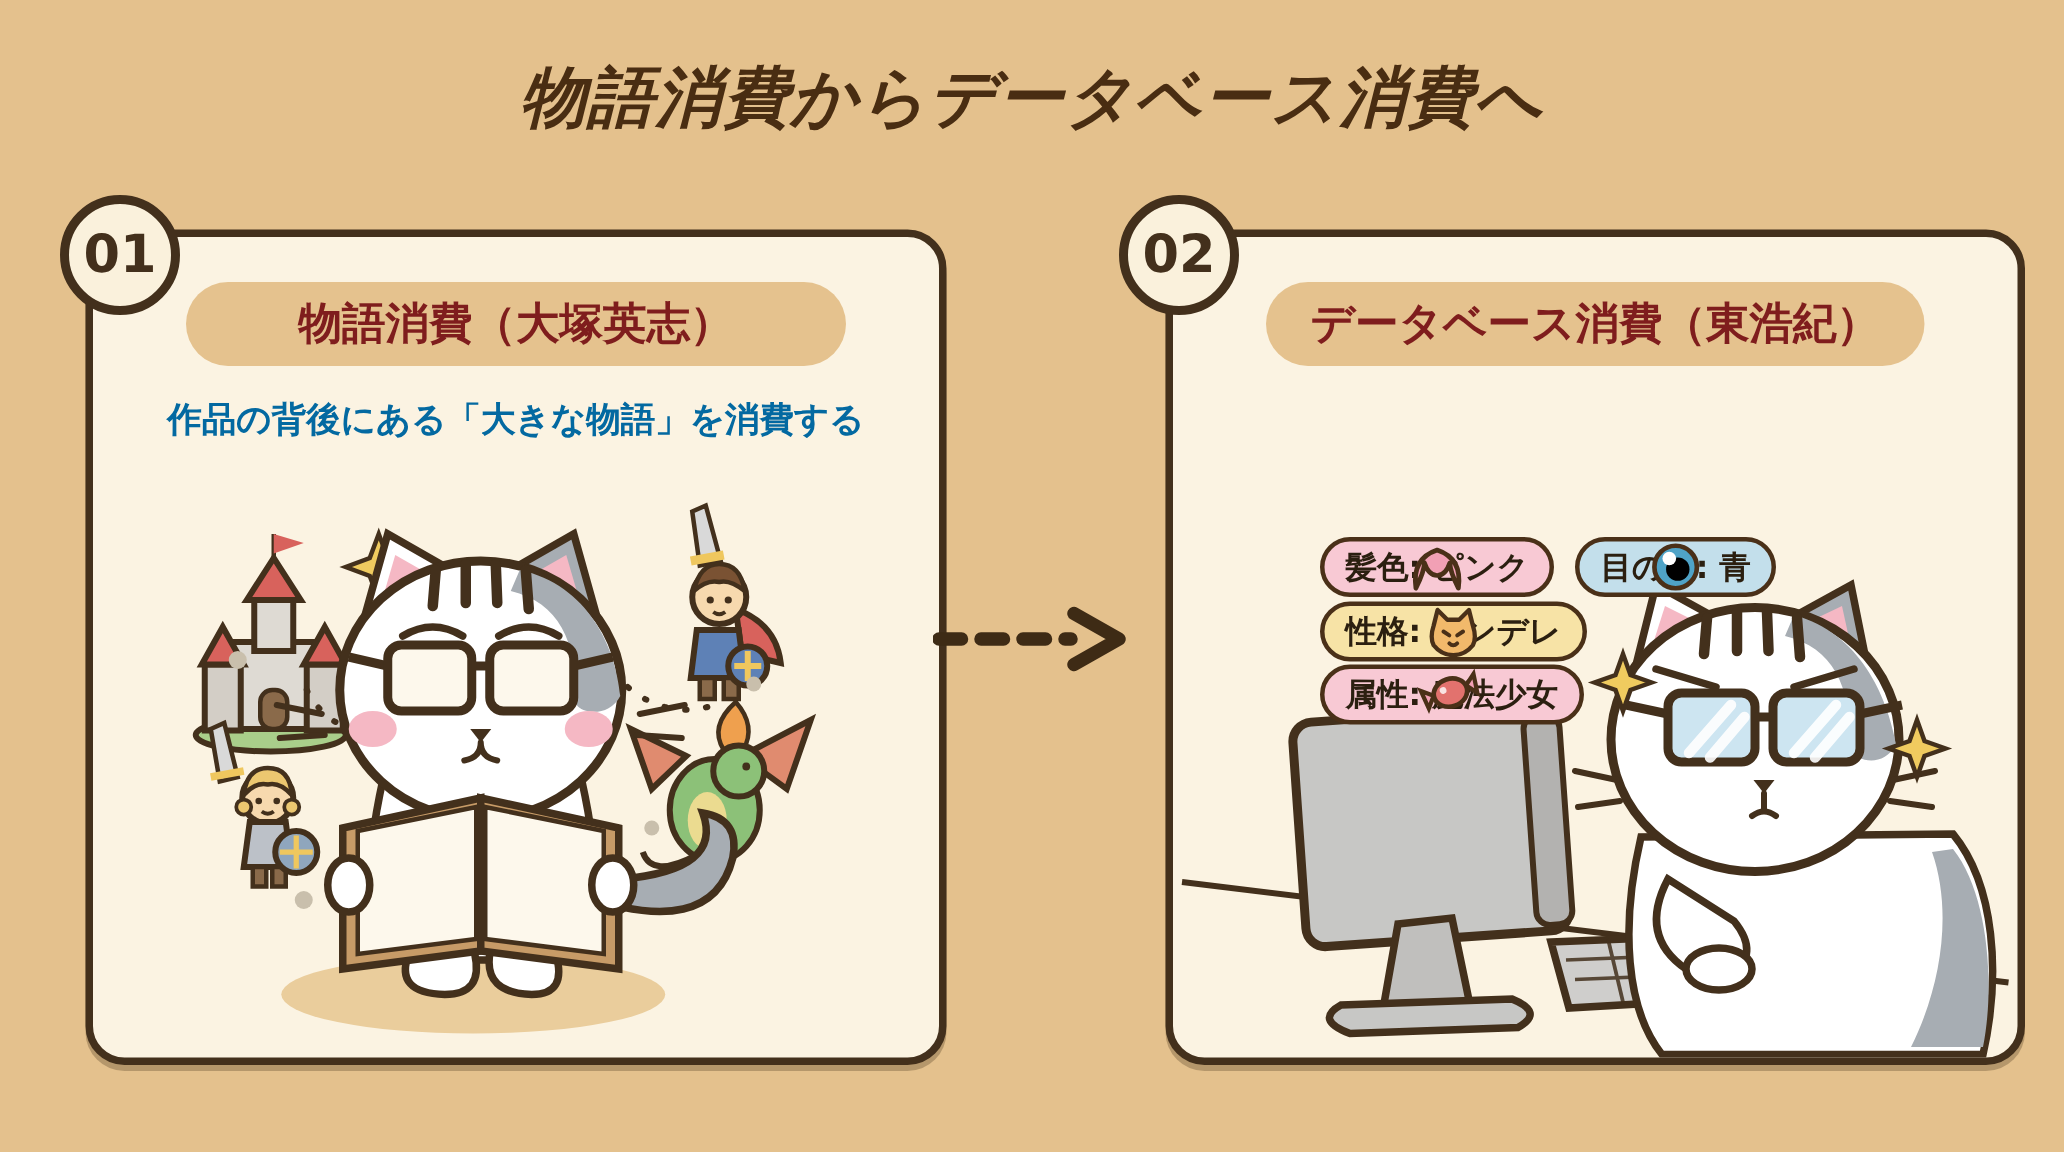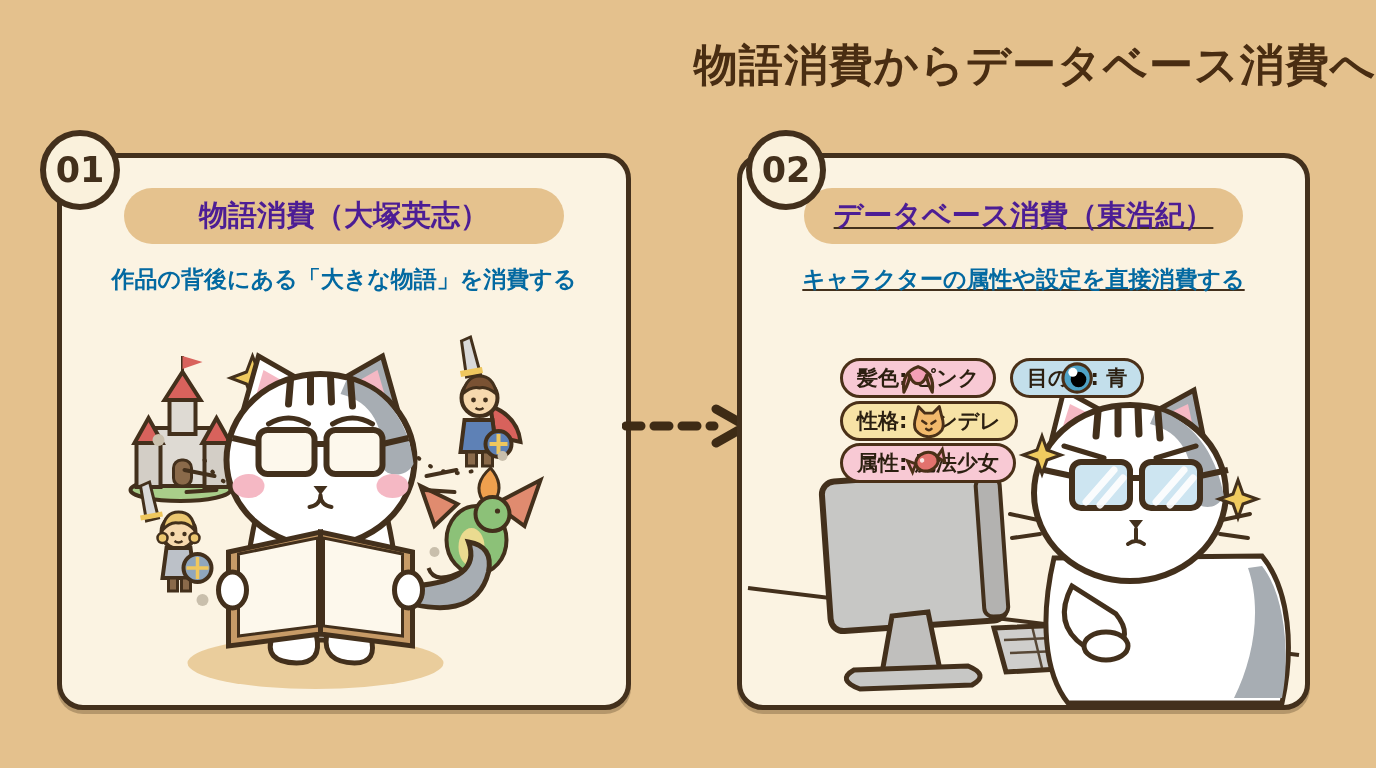--- a/index.html
+++ b/index.html
@@ -4,42 +4,42 @@
 <style>
   html,body{margin:0;padding:0;}
   body{
     width:1376px;height:768px;overflow:hidden;position:relative;
     background:#E4C18D;
     font-family:"DejaVu Sans","Liberation Sans",sans-serif;
     color:#43301C;
   }
   .title{
     position:absolute;top:36px;left:0;width:1376px;
-    text-align:right;font-size:44px;font-weight:900;color:#492D12;
-    letter-spacing:1px;margin:0;
+    text-align:center;font-size:44px;font-weight:900;color:#492D12;
+    letter-spacing:1px;margin:0;font-style:italic;
   }
   .panel{
     position:absolute;top:153px;width:574px;height:557px;
     background:#FBF3E2;border:5px solid #43301C;border-radius:26px;
     box-sizing:border-box;box-shadow:0 4px 0 rgba(62,42,20,.28);
   }
   .panel-1{left:57px;}
-  .panel-2{left:737px;width:573px;text-decoration:underline;}
+  .panel-2{left:777px;width:573px;}
   .badge{
     position:absolute;width:80px;height:80px;border-radius:50%;
     background:#FAF1DC;border:6px solid #43301C;box-sizing:border-box;
     display:flex;align-items:center;justify-content:center;
     font-size:35px;font-weight:900;color:#43301C;z-index:5;text-align:center;
   }
   .badge-1{left:40px;top:130px;}
   .badge-2{left:746px;top:130px;}
   .pill-header{
     margin:30px auto 0 auto;width:78%;height:56px;border-radius:28px;
     background:#E5C28E;display:flex;align-items:center;justify-content:center;
-    font-size:29px;font-weight:800;color:#4c1d95;
+    font-size:29px;font-weight:800;color:#7f1d1d;
   }
   .desc{
     margin:20px 8px 0 8px;text-align:center;
     font-size:23px;font-weight:800;color:#0369a1;
   }
   .illustration{
     position:absolute;left:0;top:170px;width:100%;height:377px;
   }
   .illustration svg{position:absolute;left:0;top:0;width:100%;height:100%;}
   .tags{position:absolute;left:0;top:0;width:100%;height:100%;z-index:4;}
@@ -195,21 +195,20 @@
 
 <div class="arrow-wrap">
   <svg viewBox="0 0 132 44" width="132" height="44">
     <line x1="4" y1="22" x2="92" y2="22" stroke="#3E2B15" stroke-width="9" stroke-linecap="round" stroke-dasharray="15 13"></line>
     <path d="M94,5 L124,22 L94,39" fill="none" stroke="#3E2B15" stroke-width="9" stroke-linecap="round" stroke-linejoin="round"></path>
   </svg>
 </div>
 
 <section class="panel panel-2">
   <div class="pill-header">データベース消費（東浩紀）</div>
-  <p class="desc">キャラクターの属性や設定を直接消費する</p>
 
   <div class="illustration">
     <svg viewBox="0 0 563 377">
 
       <path d="M6,260 L557,327" stroke="#43301C" stroke-width="4" fill="none"></path>
 
       <g>
         <g transform="rotate(-4 172 222)">
           <rect x="84" y="148" width="176" height="150" rx="13" fill="#C7C7C5" stroke="#43301C" stroke-width="6"></rect>
           <rect x="238" y="154" width="24" height="140" rx="9" fill="#B3B2B0" stroke="#43301C" stroke-width="4"></rect>

